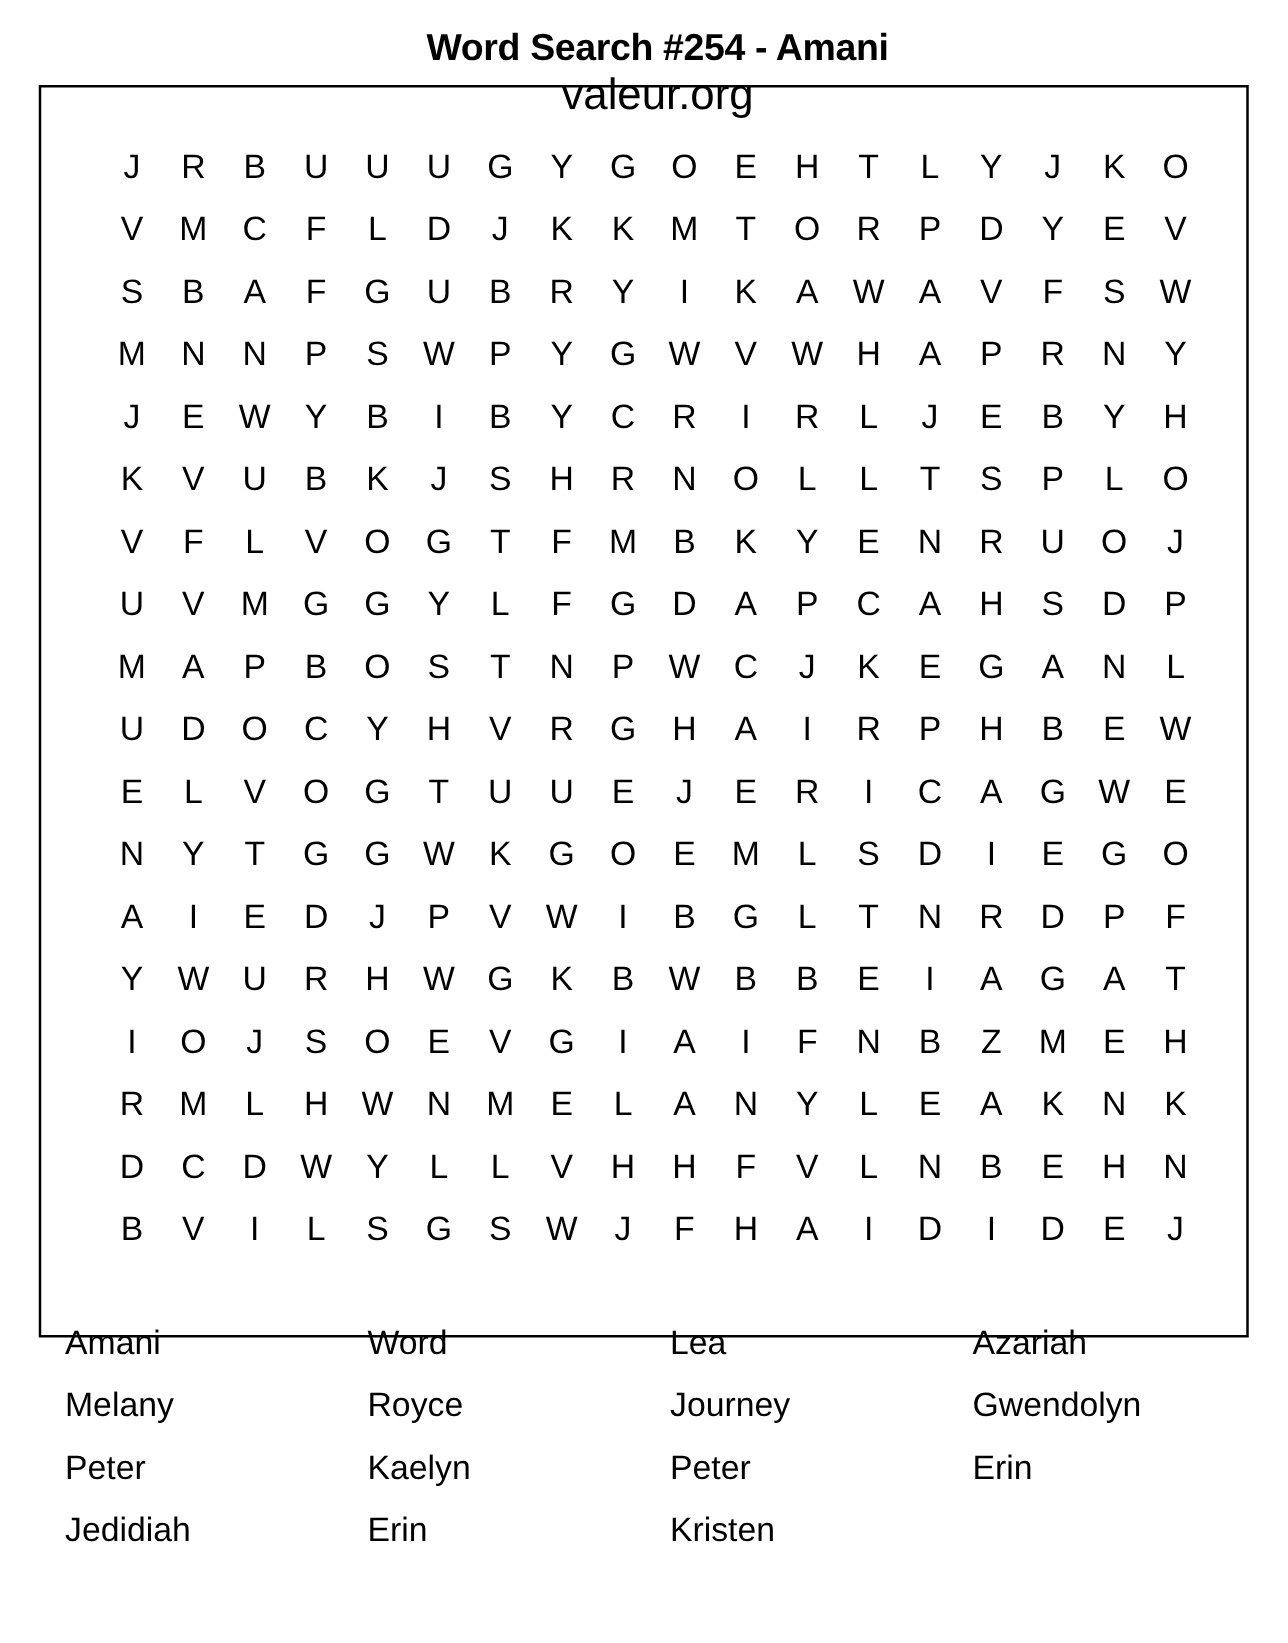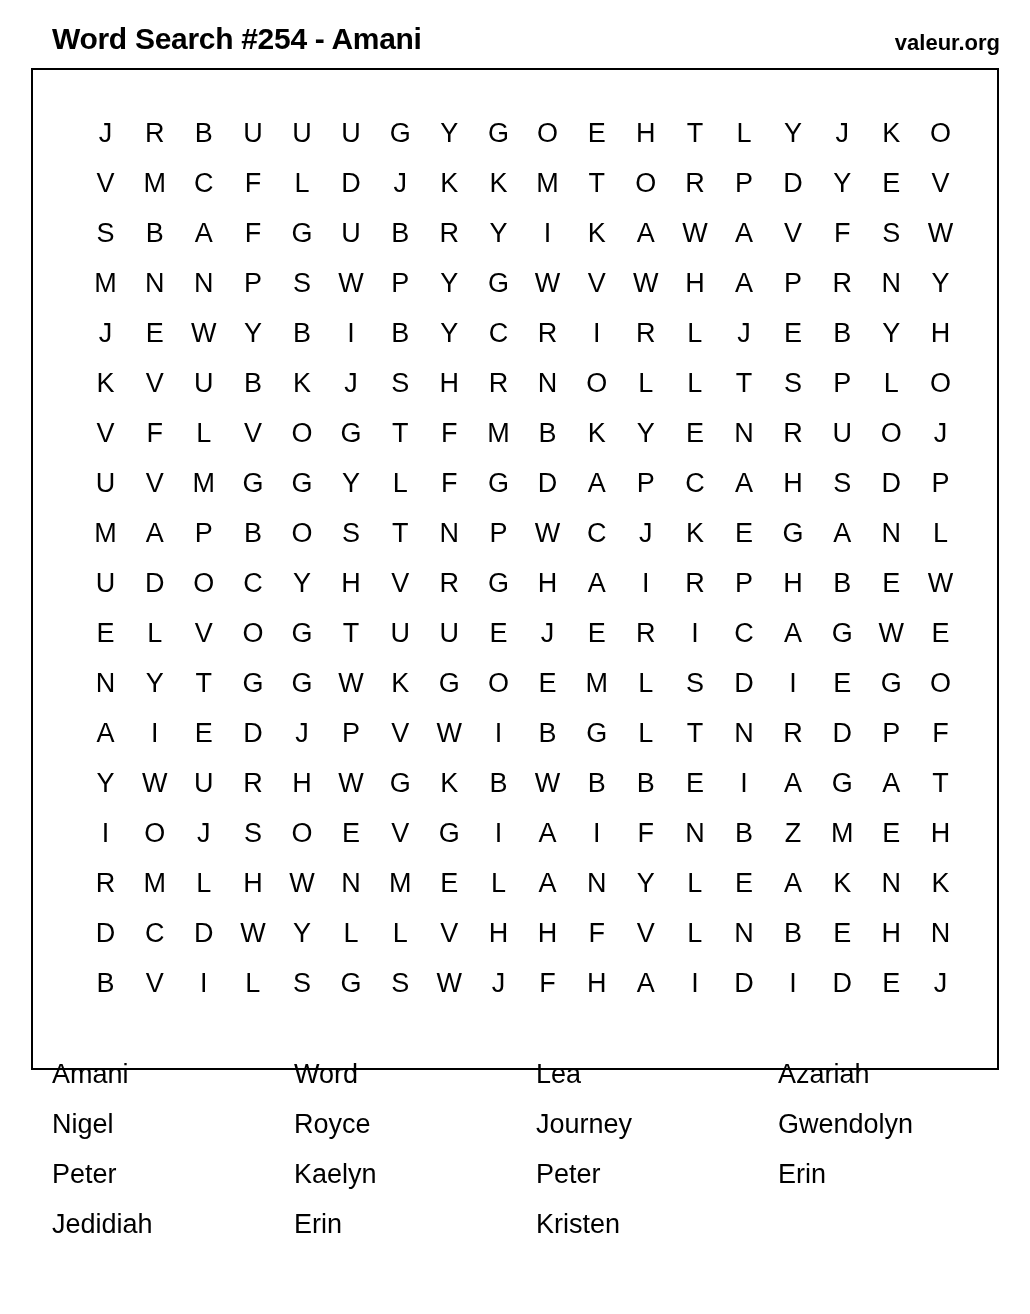--- a/index.html
+++ b/index.html
@@ -17,33 +17,34 @@
   }
   .page {
     width: 1030px;
     height: 1314px;
     box-sizing: border-box;
     padding: 0;
     position: relative;
   }
   .header {
     display: flex;
-    align-items: flex-end;
+    align-items: center;
     justify-content: space-between;
     padding: 22px 30px 0 52px;
+    flex-direction: column;
   }
   .title {
     font-size: 30px;
     font-weight: bold;
     letter-spacing: -0.3px;
     white-space: nowrap;
   }
   .site {
-    font-size: 22px;
-    font-weight: bold;
+    font-size: 35px;
+    font-weight: normal;
     white-space: nowrap;
   }
   .grid-box {
     position: absolute;
     left: 31px;
     top: 68px;
     width: 968px;
     height: 1002px;
     border: 2px solid #000000;
     box-sizing: border-box;
@@ -417,21 +418,21 @@
         <div class="cell">E</div>
         <div class="cell">J</div>
       </div>
   </div>
 
   <div class="words" id="word-list">
       <div class="word">Amani</div>
       <div class="word">Word</div>
       <div class="word">Lea</div>
       <div class="word">Azariah</div>
-      <div class="word">Nigel</div>
+      <div class="word">Melany</div>
       <div class="word">Royce</div>
       <div class="word">Journey</div>
       <div class="word">Gwendolyn</div>
       <div class="word">Peter</div>
       <div class="word">Kaelyn</div>
       <div class="word">Peter</div>
       <div class="word">Erin</div>
       <div class="word">Jedidiah</div>
       <div class="word">Erin</div>
       <div class="word">Kristen</div>

